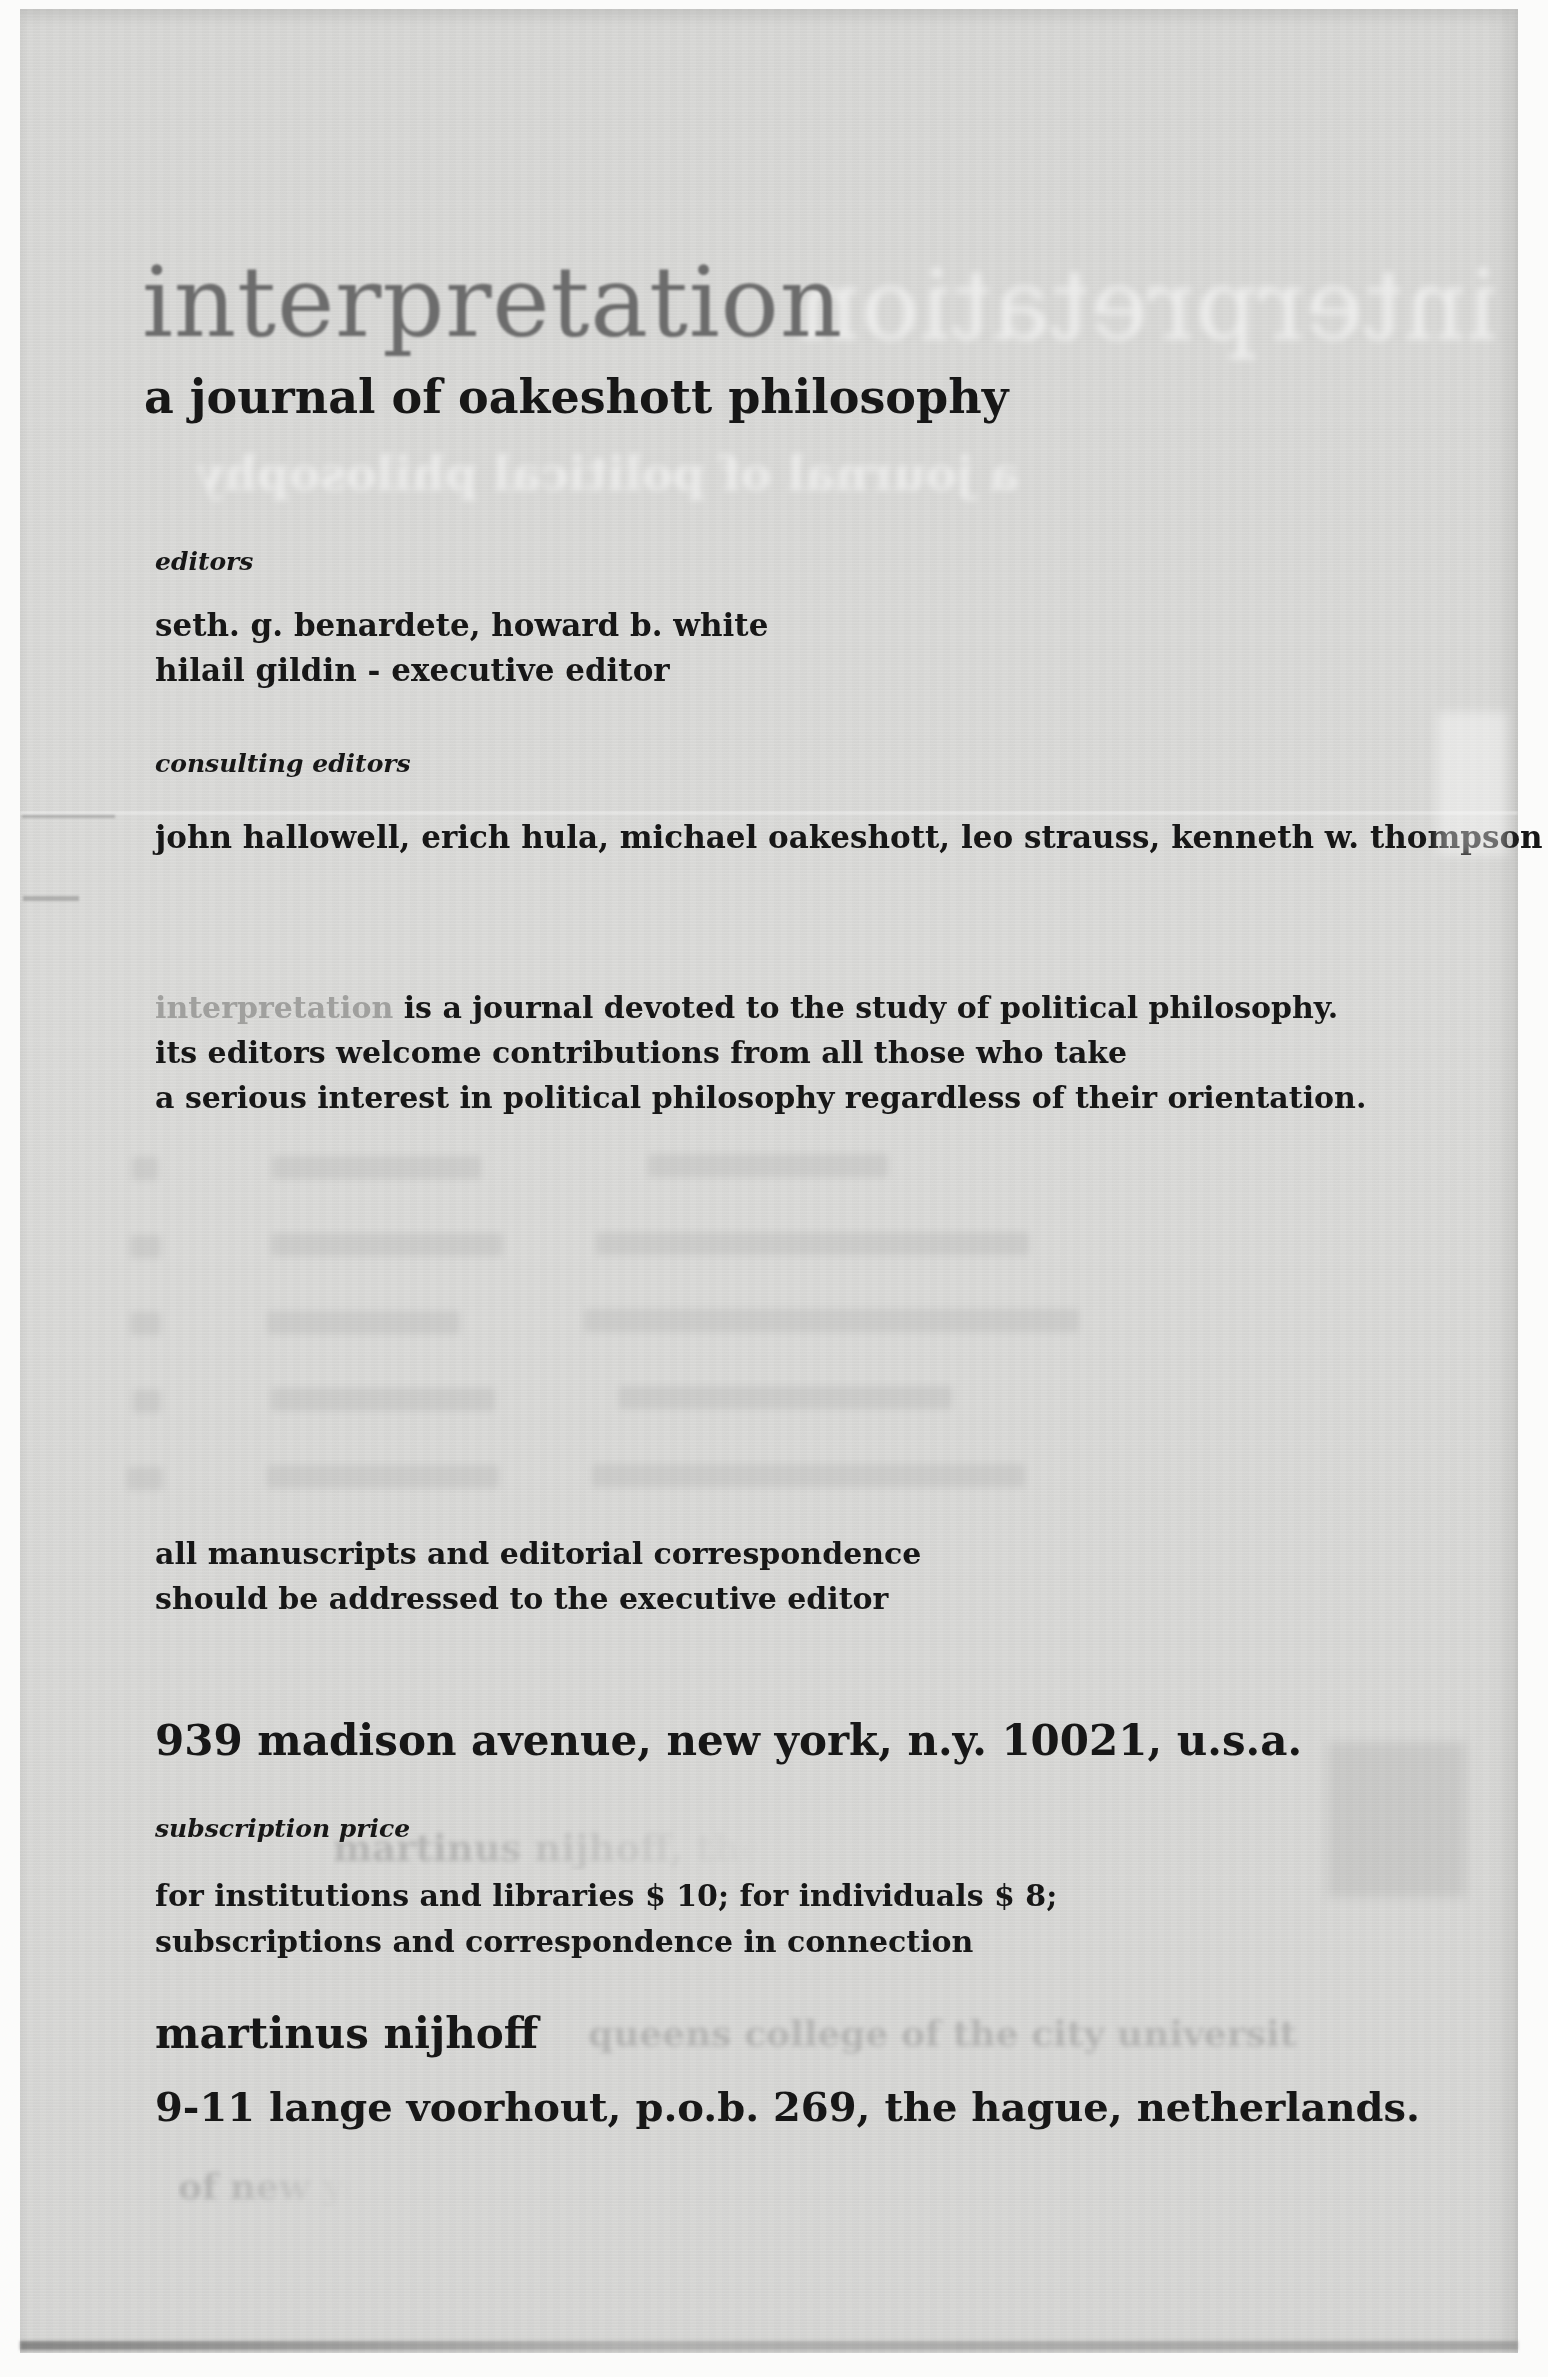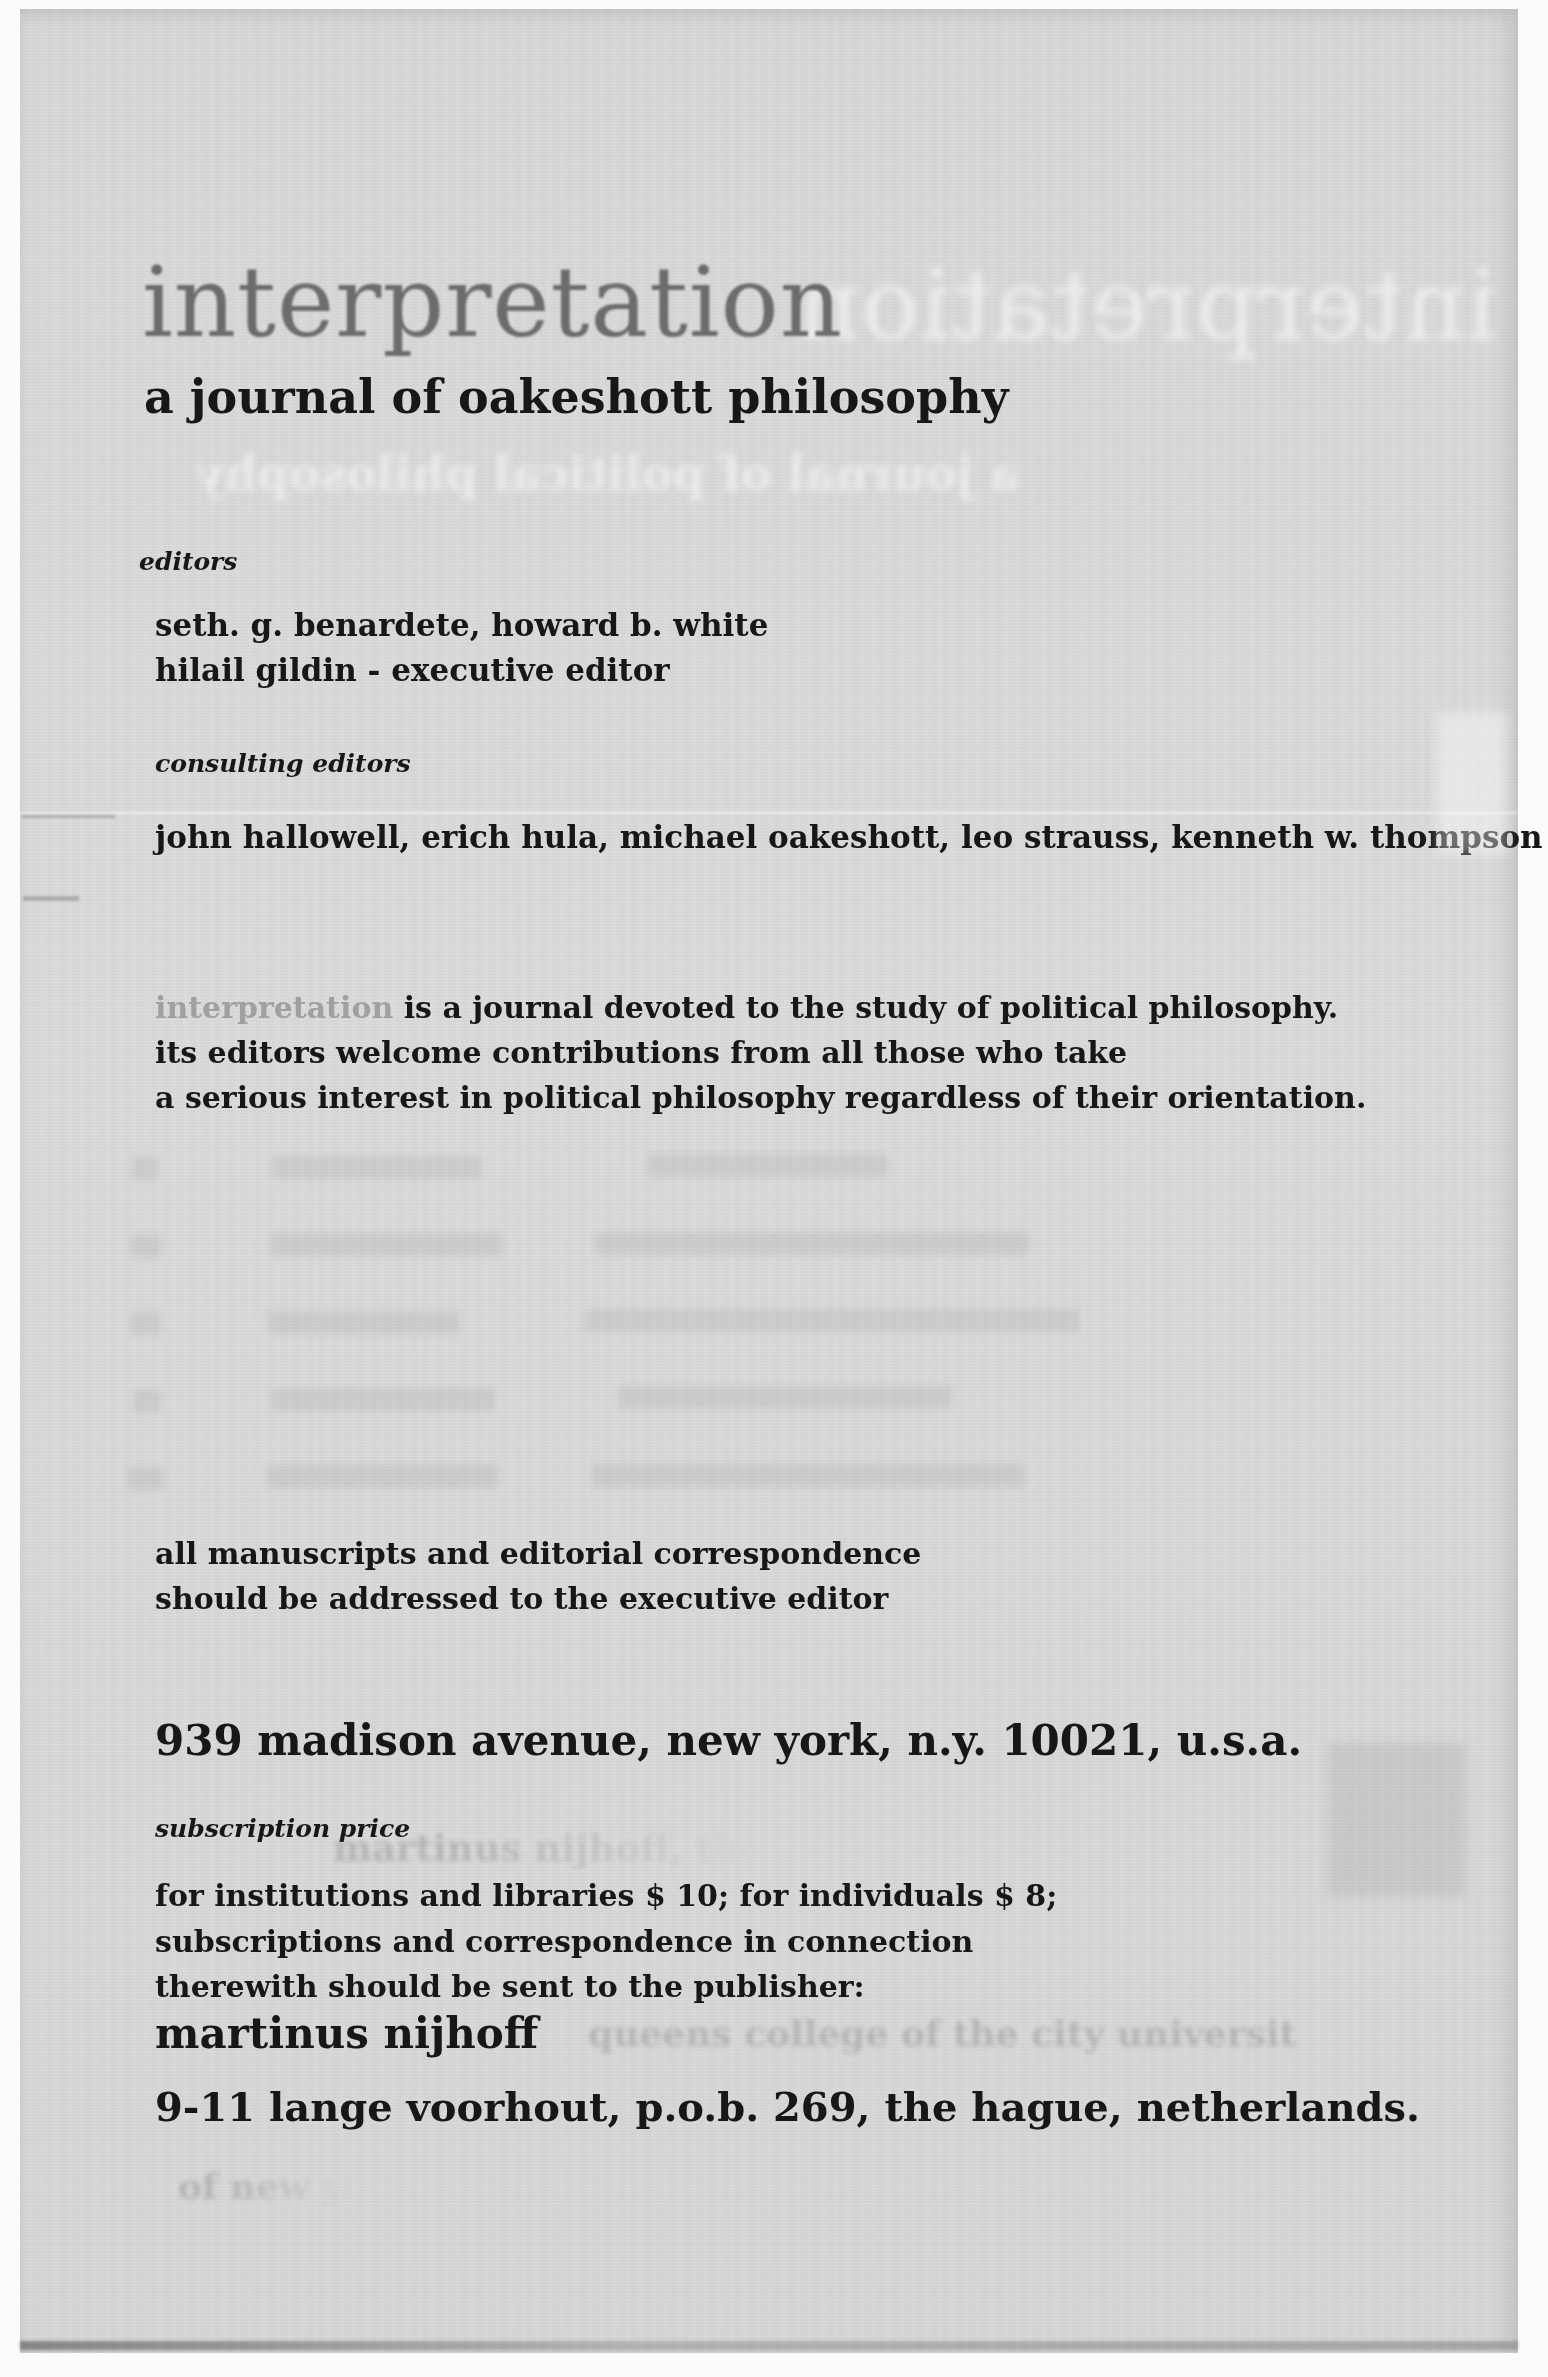--- a/index.html
+++ b/index.html
@@ -43,21 +43,21 @@
   <div class="paper"></div>
 
   <div class="ghost ghost-mirror ghost-title" style="left:797px;top:249px;">interpretation</div>
 
   <div class="txt title" style="left:142px;top:246px;">interpretation</div>
 
   <div class="txt subtitle" style="left:144px;top:370px;">a journal of oakeshott philosophy</div>
 
   <div class="ghost ghost-mirror ghost-subtitle" style="left:197px;top:447px;">a journal of political philosophy</div>
 
-  <div class="txt label" style="left:139px;top:547px;">editors</div>
+  <div class="txt label" style="left:155px;top:547px;">editors</div>
   <div class="txt line40" style="left:155px;top:607px;">seth. g. benardete, howard b. white</div>
   <div class="txt line40" style="left:155px;top:652px;">
     <span>hilail gildin - </span><span style="">executive editor</span>
   </div>
 
   <div class="txt label" style="left:155px;top:749px;">consulting editors</div>
   <div class="txt line40" style="left:155px;top:819px;">john hallowell, erich hula, michael oakeshott, leo strauss, kenneth w. thompson</div>
 
   <div class="crease" style="top:812px;"></div>
   <div class="dash" style="left:21.7px;top:815px;width:93px;height:3.1px;"></div>
@@ -103,21 +103,20 @@
   <div class="txt line54" style="left:155px;top:1716px;">939 madison avenue, new york, n.y. 10021, u.s.a.</div>
 
   <div class="txt label" style="left:155px;top:1814px;">subscription price</div>
 
   <div class="ghost ghost-gray ghost-fade" style="left:333px;top:1826px;font-size:37px;">martinus nijhoff, the hague</div>
 
   <div class="ghost-block" style="left:1328px;top:1742px;width:138px;height:155px;background:rgba(95,95,95,0.12);"></div>
 
   <div class="txt line39" style="left:155px;top:1878px;">for institutions and libraries $ 10; for individuals $ 8;</div>
   <div class="txt line39" style="left:155px;top:1924px;">subscriptions and correspondence in connection</div>
-  <div class="txt line39" style="left:155px;top:1969px;">therewith should be sent to the publisher:</div>
 
   <div class="txt line54" style="left:155px;top:2009px;">martinus nijhoff</div>
 
   <div class="ghost ghost-gray" style="left:588px;top:2012px;font-size:36px;">queens college of the city universit</div>
 
   <div class="txt line52" style="left:155px;top:2083px;">9-11 lange voorhout, p.o.b. 269, the hague, netherlands.</div>
 
   <div class="ghost ghost-gray ghost-fade" style="left:178px;top:2165px;font-size:36px;">of new york</div>
 
   <div class="paper-bottom-edge"></div>

